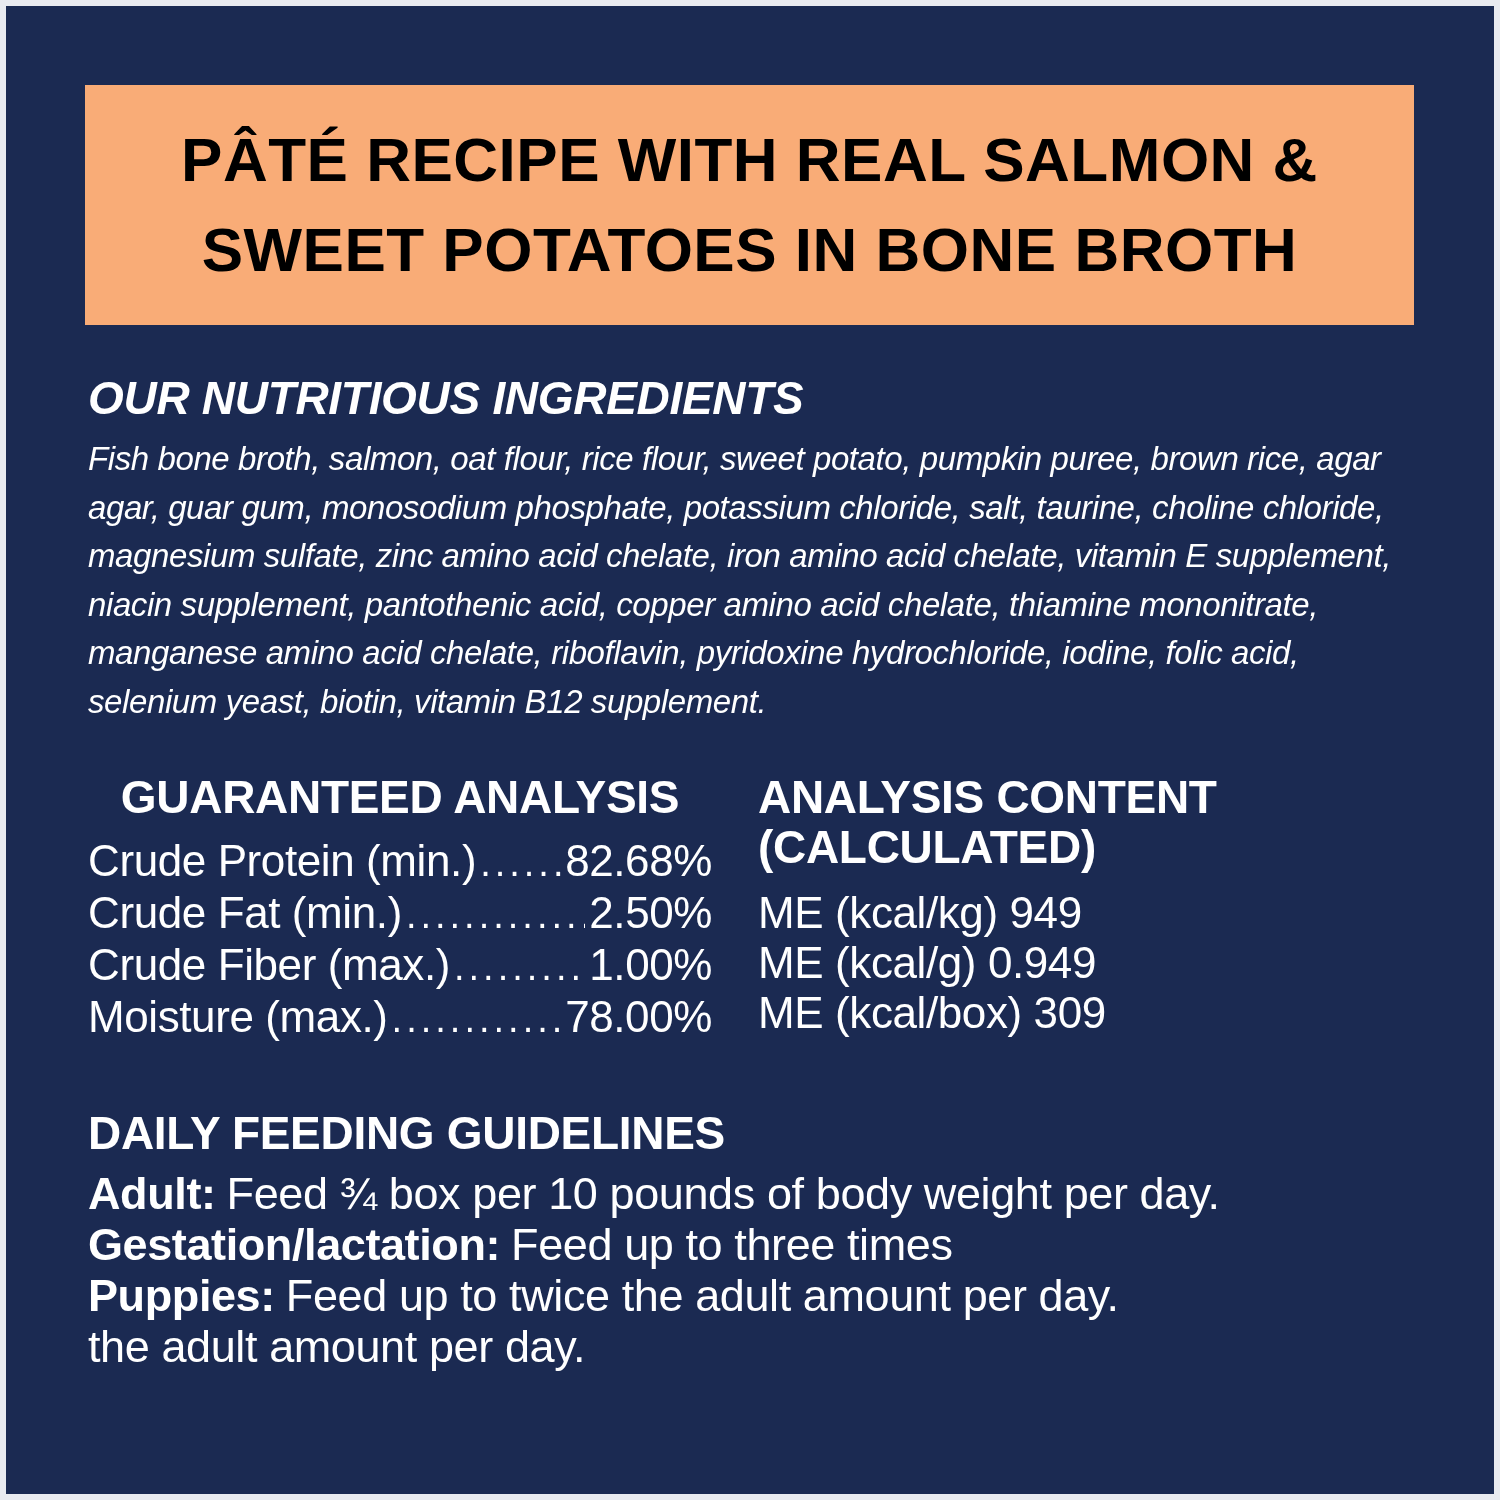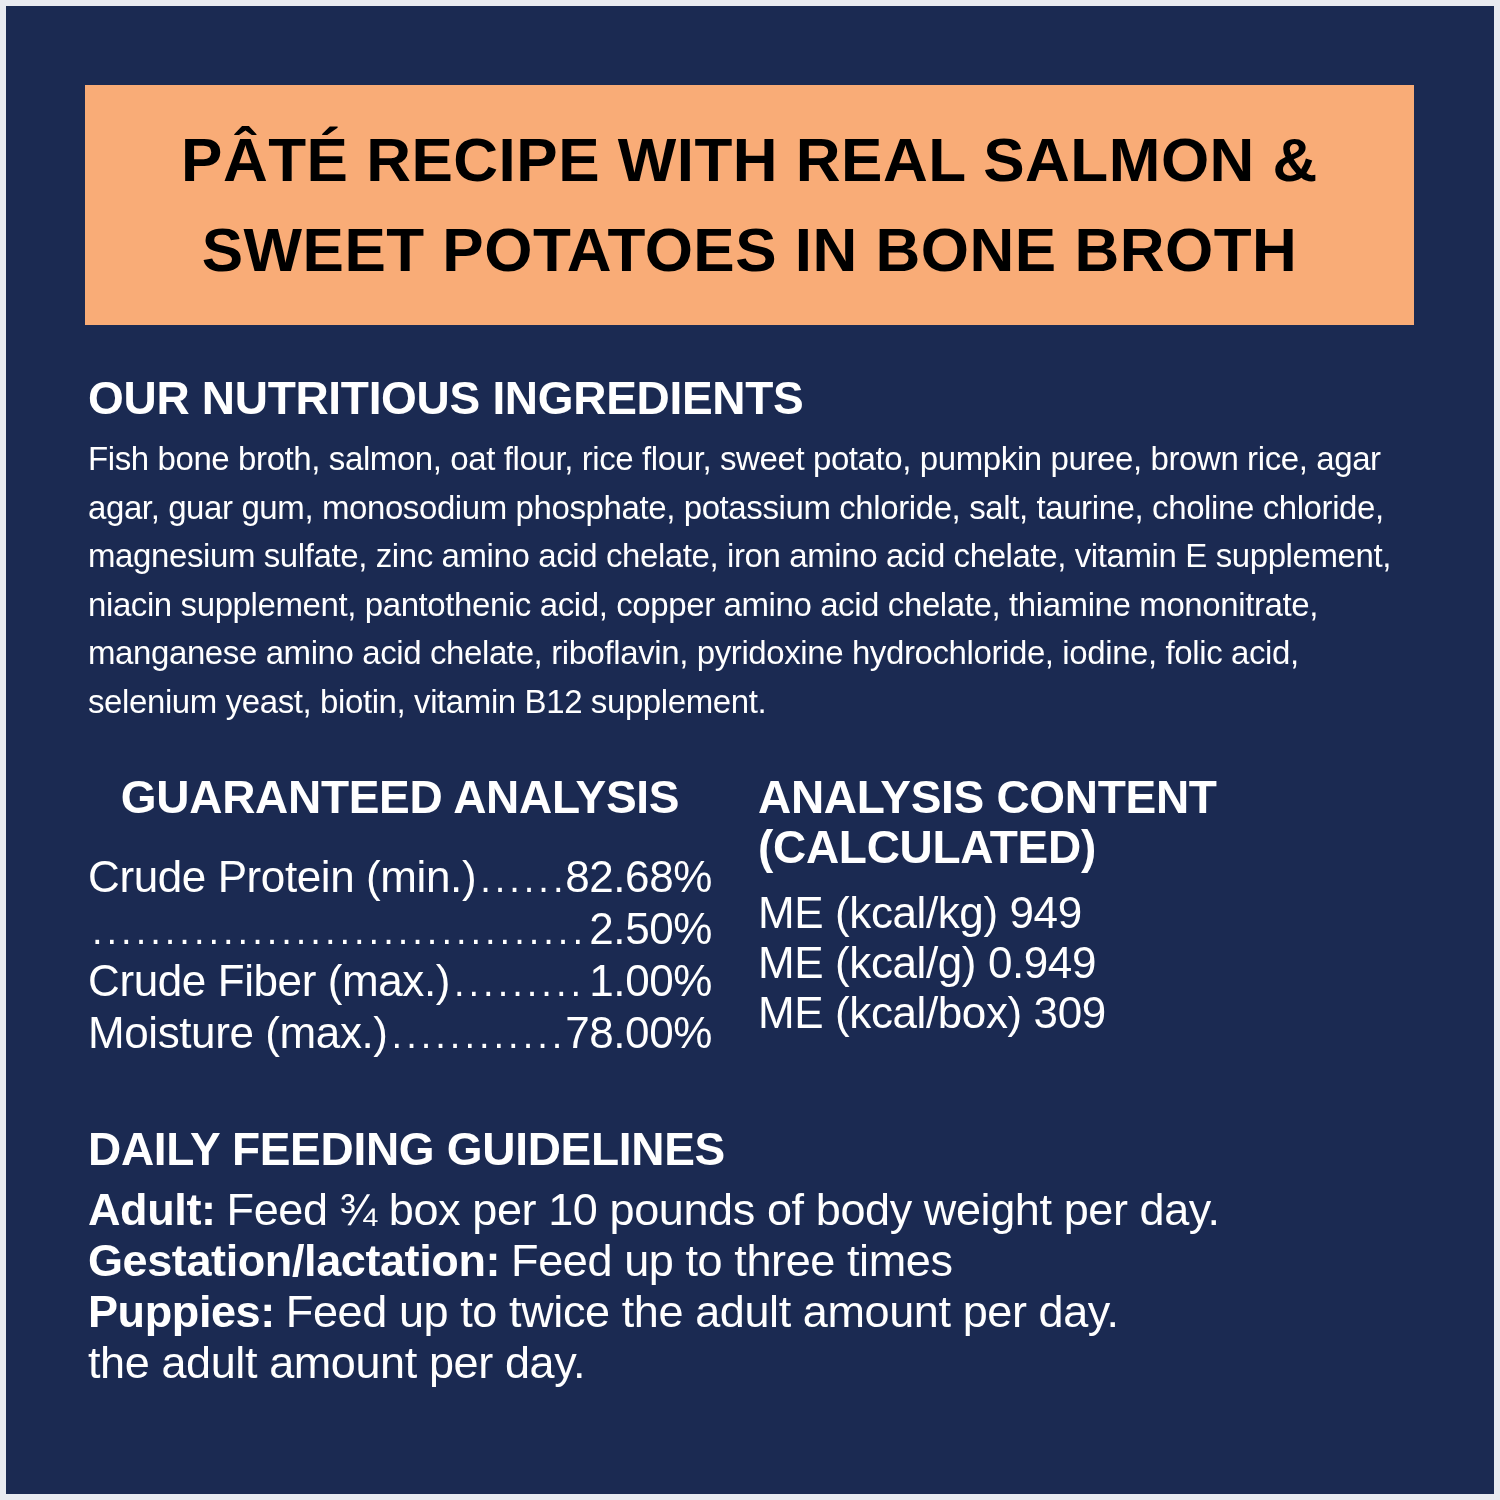--- a/index.html
+++ b/index.html
@@ -43,20 +43,21 @@
     padding: 0 92px 0 82px;
   }
   .section-heading {
     font-size: 46px;
     font-weight: 700;
     line-height: 50px;
     letter-spacing: -0.3px;
   }
   .ingredients {
     margin-top: 48px;
+    font-style: italic;
   }
   .body-text {
     margin: 12px 0 0 0;
     font-size: 33px;
     line-height: 48.5px;
     letter-spacing: -0.4px;
   }
   .columns {
     display: flex;
     margin-top: 46px;
@@ -64,21 +65,21 @@
   .col-left {
     width: 624px;
     flex: 0 0 auto;
     text-align: center;
   }
   .col-right {
     margin-left: 46px;
     flex: 1;
   }
   .ga-rows {
-    margin-top: 30px;
+    margin-top: 14px;
   }
   .ga-row {
     display: flex;
     align-items: baseline;
     font-size: 44px;
     line-height: 50px;
     letter-spacing: -0.4px;
   }
   .ga-label { white-space: nowrap; }
   .ga-dots {
@@ -134,20 +135,21 @@
 
         <div class="col-left">
           <div class="section-heading">GUARANTEED ANALYSIS</div>
           <div class="ga-rows">
             <div class="ga-row">
               <span class="ga-label">Crude Protein (min.)</span>
               <span class="ga-dots"></span>
               <span class="ga-value">82.68%</span>
             </div>
             <div class="ga-row">
+              <span class="ga-label">Crude Fat (min.)</span>
               <span class="ga-dots"></span>
               <span class="ga-value">2.50%</span>
             </div>
             <div class="ga-row">
               <span class="ga-label">Crude Fiber (max.)</span>
               <span class="ga-dots"></span>
               <span class="ga-value">1.00%</span>
             </div>
             <div class="ga-row">
               <span class="ga-label">Moisture (max.)</span>

